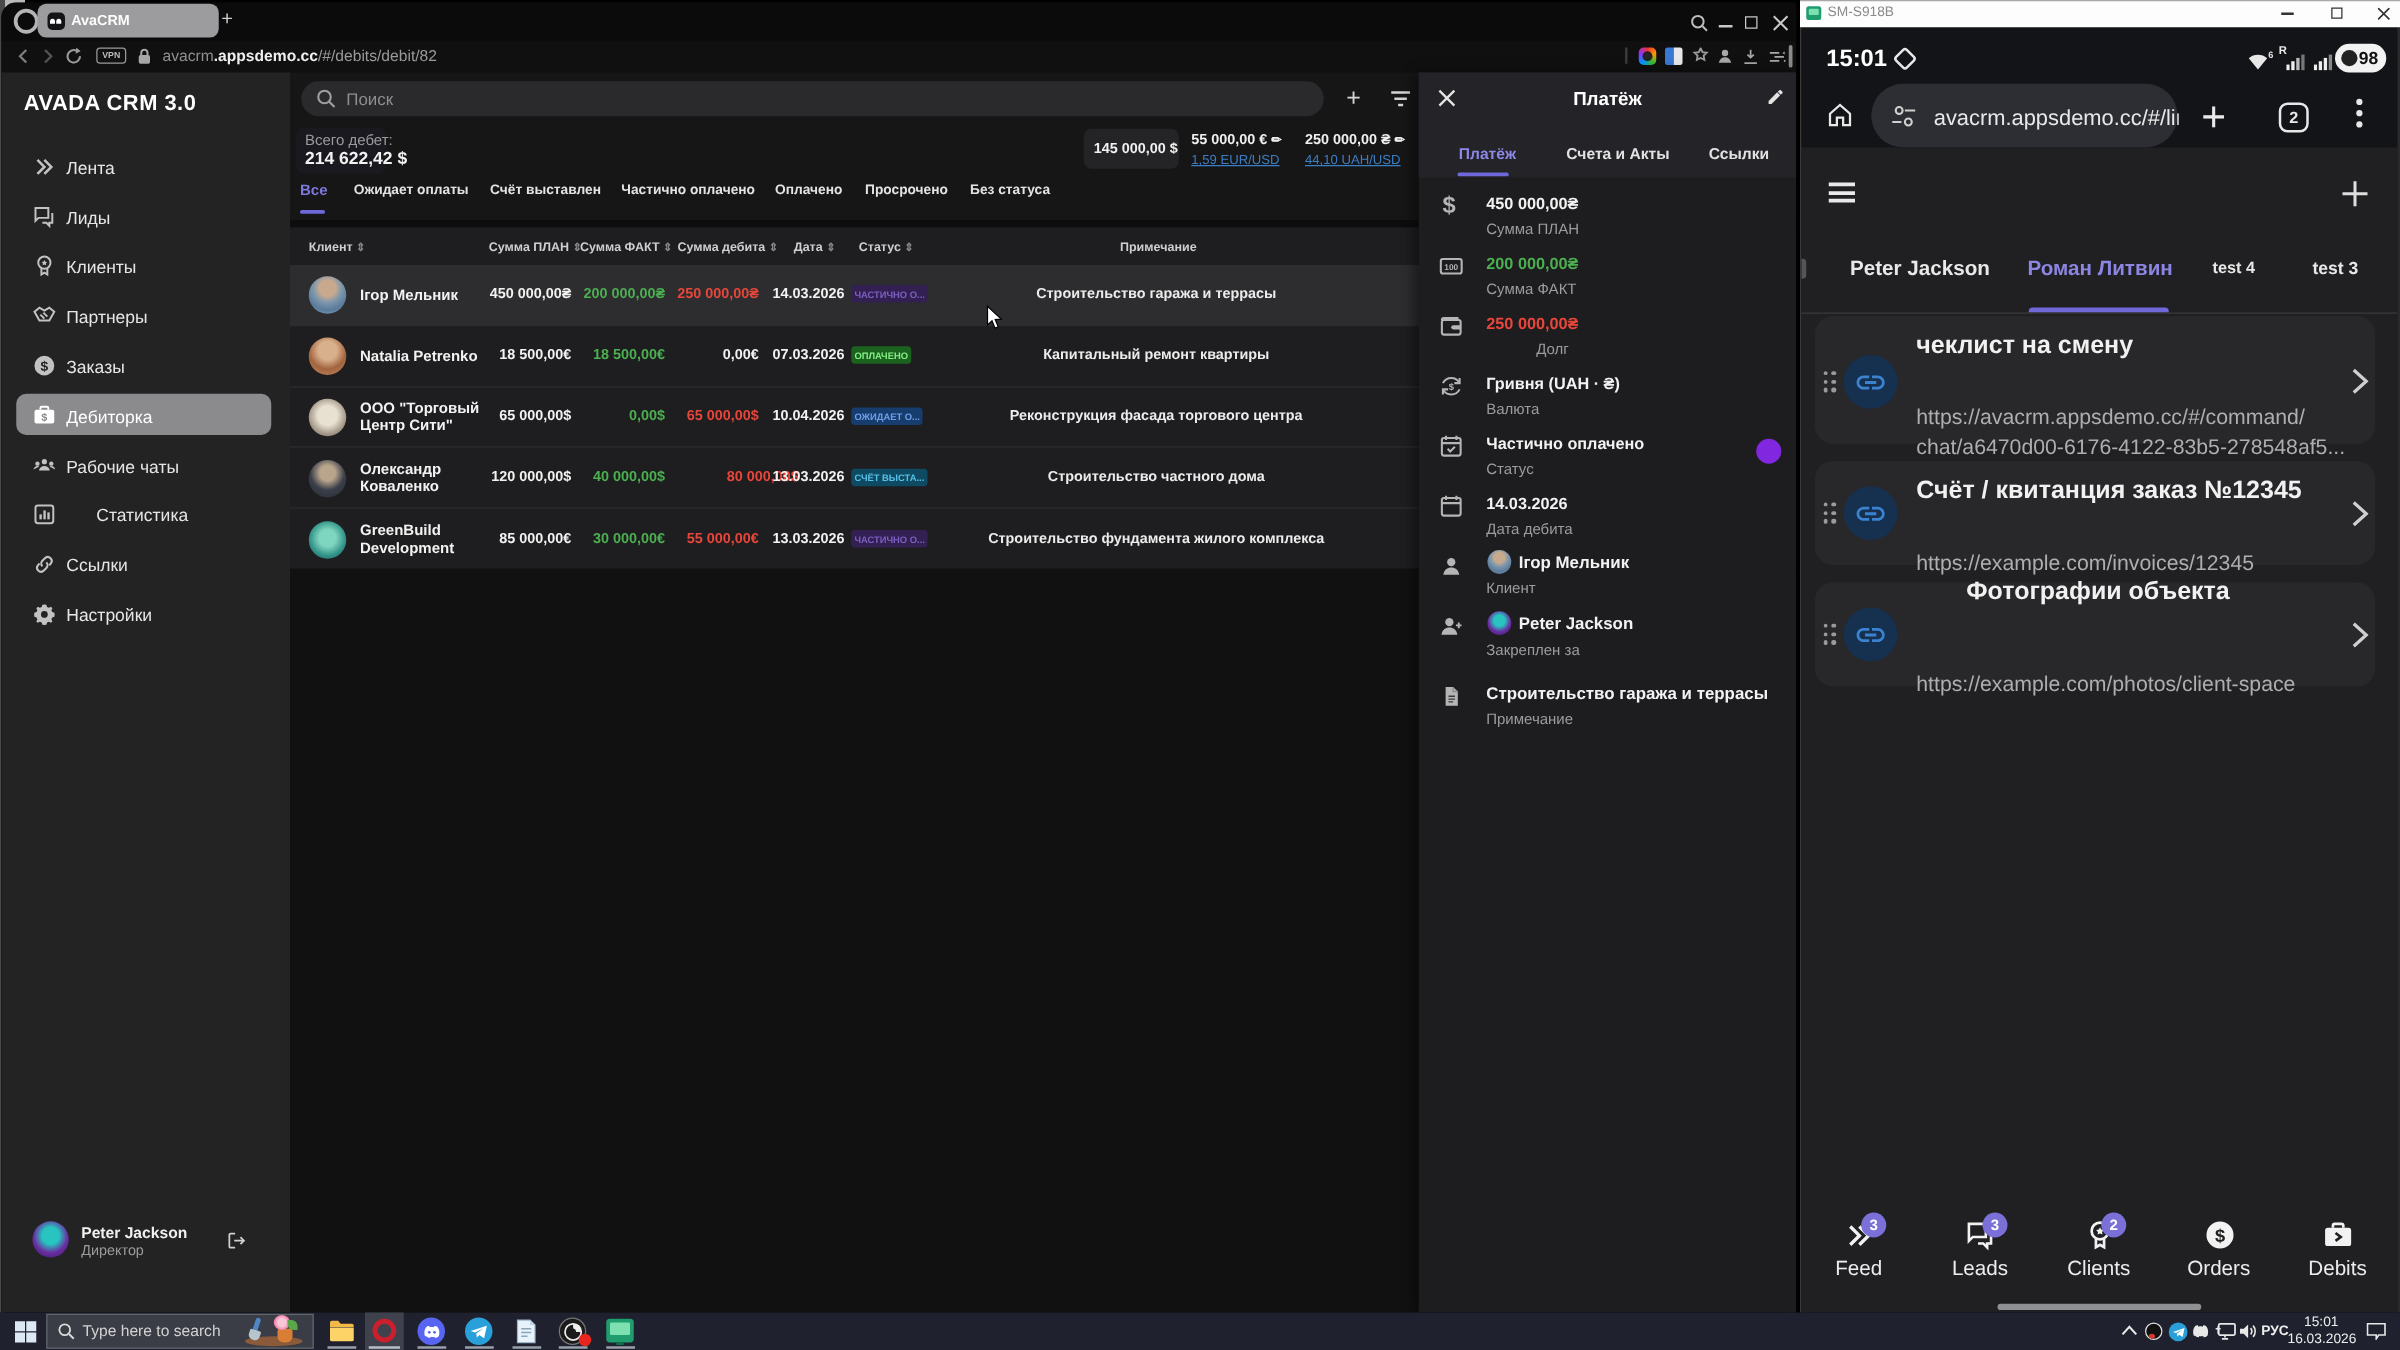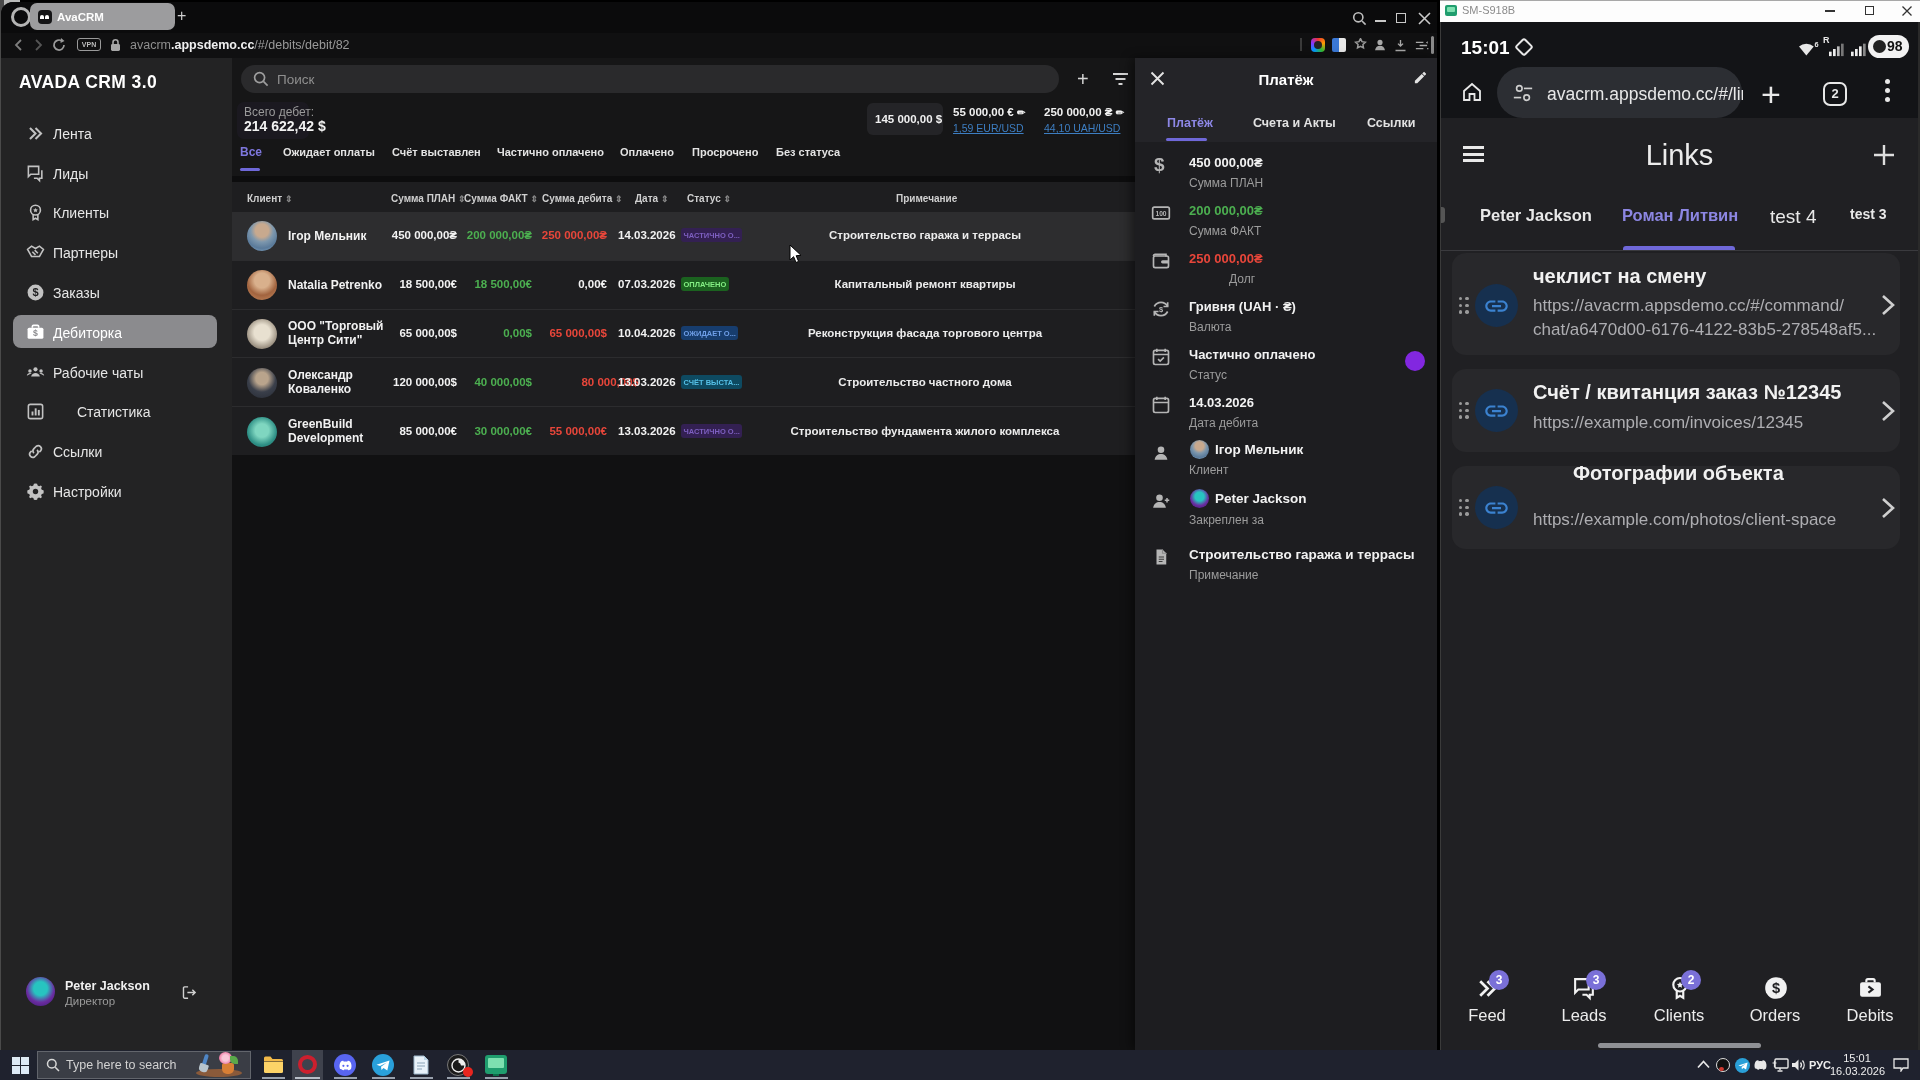--- a/index.html
+++ b/index.html
@@ -409,40 +409,39 @@
     <div class="a" style="left:382px;top:60px;width:24px;height:24px;border:2.4px solid #e8e8e8;border-radius:7px;color:#e8e8e8;font-size:13px;font-weight:bold;text-align:center;line-height:20px;">2</div>
     <div class="a" style="left:444px;top:57px;width:5px;height:5px;background:#e8e8e8;border-radius:50%;"></div>
     <div class="a" style="left:444px;top:66px;width:5px;height:5px;background:#e8e8e8;border-radius:50%;"></div>
     <div class="a" style="left:444px;top:75px;width:5px;height:5px;background:#e8e8e8;border-radius:50%;"></div>
 
     <div class="a" style="left:0;top:96px;width:477px;height:932px;background:#202023;"></div>
 
     <div class="a" style="left:22px;top:124px;width:21px;height:3px;background:#e9e9e9;"></div>
     <div class="a" style="left:22px;top:130.5px;width:21px;height:3px;background:#e9e9e9;"></div>
     <div class="a" style="left:22px;top:137px;width:21px;height:3px;background:#e9e9e9;"></div>
-    <div class="a" style="left:0px;top:117px;width:477px;text-align:center;color:#ececec;font-size:29px;">Links</div>
     <svg class="ic" style="left:431px;top:121px" width="24" height="24" viewBox="0 0 24 24">
           <path d="M12 2 V22 M2 12 H22" stroke="#dedede" stroke-width="2.4"></path>
         </svg>
 
     <div class="a" style="left:0px;top:185px;width:4px;height:16px;background:#555;border-radius:0 3px 3px 0;"></div>
     <div class="a" style="left:39px;top:184px;color:#e8e8e8;font-size:16.5px;font-weight:bold;">Peter Jackson</div>
     <div class="a" style="left:181px;top:184px;color:#8c86e2;font-size:16.5px;font-weight:bold;">Роман Литвин</div>
-    <div class="a" style="left:329px;top:184px;color:#e8e8e8;font-size:19px;font-weight:normal;">test 4</div>
+    <div class="a" style="left:329px;top:184px;color:#e8e8e8;font-size:13px;font-weight:bold;">test 4</div>
     <div class="a" style="left:409px;top:184px;color:#e8e8e8;font-size:14px;font-weight:bold;">test 3</div>
     <div class="a" style="left:182px;top:224px;width:112px;height:4px;background:#6f68d9;border-radius:3px 3px 0 0;"></div>
     <div class="a" style="left:0;top:228px;width:477px;height:1px;background:#3a3a3e;"></div>
 
     <style>
       .card{position:absolute;left:11px;width:448px;background:#28282b;border-radius:14px;}
       .dots{position:absolute;left:18px;width:10px;height:17px;}
       .dots i{position:absolute;width:3.4px;height:3.4px;background:#9a9a9a;border-radius:50%;}
       .lico{position:absolute;left:34px;width:43px;height:43px;border-radius:50%;background:#16304f;}
       .ctitle{position:absolute;left:92px;color:#f1f1f1;font-size:20px;font-weight:bold;white-space:nowrap;}
-      .curl{position:absolute;left:92px;color:#aeaeb2;font-size:17px;white-space:nowrap;}
+      .curl{position:absolute;left:92px;color:#aeaeb2;font-size:17px;white-space:nowrap;margin-top:28px;}
       .chev{position:absolute;left:440px;}
     </style>
 
     <div class="card" style="top:231px;height:102px;"></div>
     <div class="dots" style="top:275px;">
           <i style="left:0;top:0"></i>
           <i style="left:6.4px;top:0"></i>
           <i style="left:0;top:6.7px"></i>
           <i style="left:6.4px;top:6.7px"></i>
           <i style="left:0;top:13.4px"></i>

